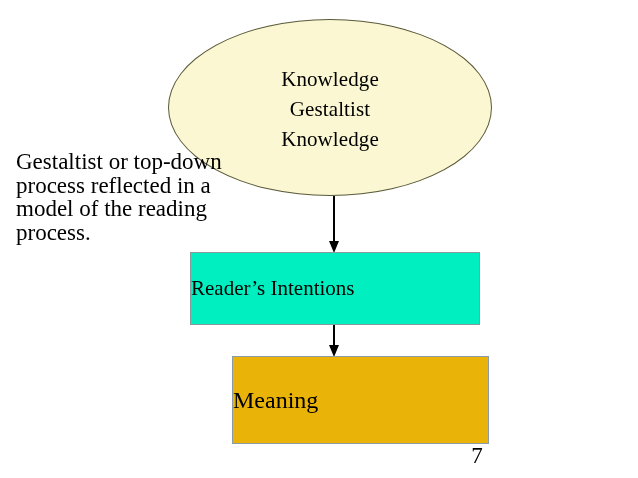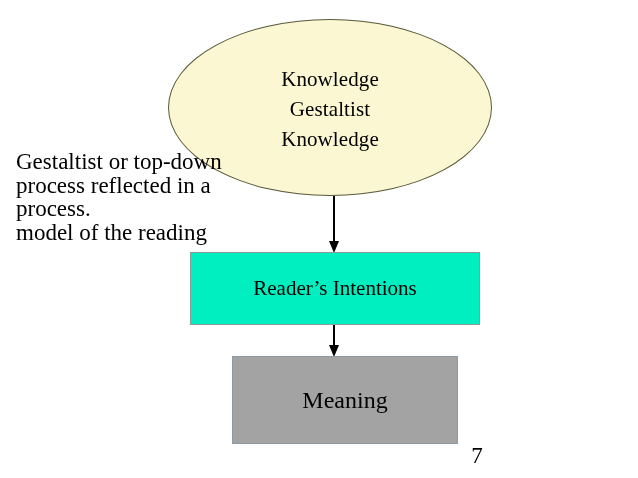--- a/index.html
+++ b/index.html
@@ -57,41 +57,40 @@
   .rect-node {
     position: absolute;
     box-sizing: border-box;
     display: flex;
     align-items: center;
     justify-content: center;
   }
   .rect-node .rect-label {
     display: block;
     width: 100%;
-    text-align: center;
   }
 
   .node-intentions {
     left: 190px;
     top: 252px;
     width: 290px;
     height: 73px;
     background: #00efc0;
     border: 1px solid #8a9a9a;
   }
   .node-intentions .rect-label {
     font-size: 21px;
   }
 
   .node-meaning {
     left: 232px;
     top: 356px;
-    width: 226px;
+    width: 257px;
     height: 88px;
-    background: #a3a3a3;
+    background: #eab308;
     border: 1px solid #8a9aa6;
   }
   .node-meaning .rect-label {
     font-size: 24px;
   }
 
   
   .connector {
     position: absolute;
   }
@@ -117,22 +116,22 @@
     <div class="ellipse-text">
       <span class="ln">Knowledge</span>
       <span class="ln">Gestaltist</span>
       <span class="ln">Knowledge</span>
     </div>
   </div>
 
   <div class="caption">
     <span class="ln">Gestaltist or top-down</span>
     <span class="ln">process reflected in a</span>
+    <span class="ln">model of the reading</span>
     <span class="ln">process.</span>
-    <span class="ln">model of the reading</span>
   </div>
 
   <div class="connector" style="left:326px; top:196px;">
     <svg width="16" height="58" viewBox="0 0 16 58" aria-hidden="true">
       <line x1="8" y1="0" x2="8" y2="49" stroke="#000000" stroke-width="2"></line>
       <polygon points="8,57 3,45 13,45" fill="#000000"></polygon>
     </svg>
   </div>
 
   <div class="rect-node node-intentions">

